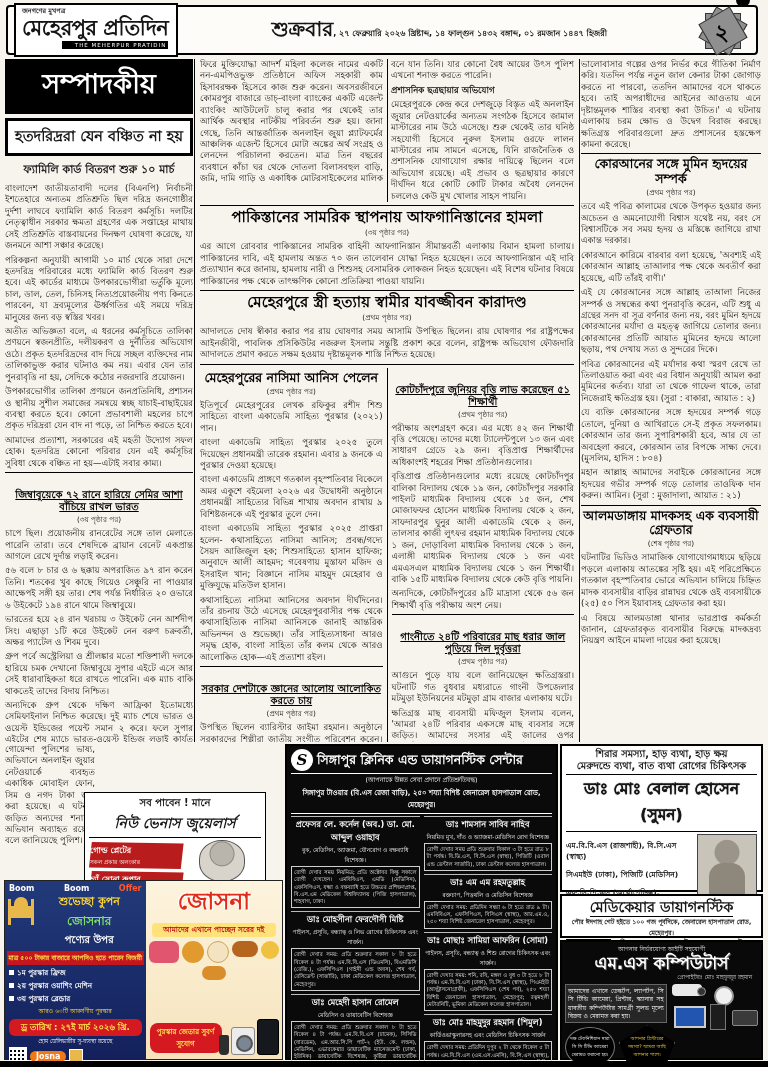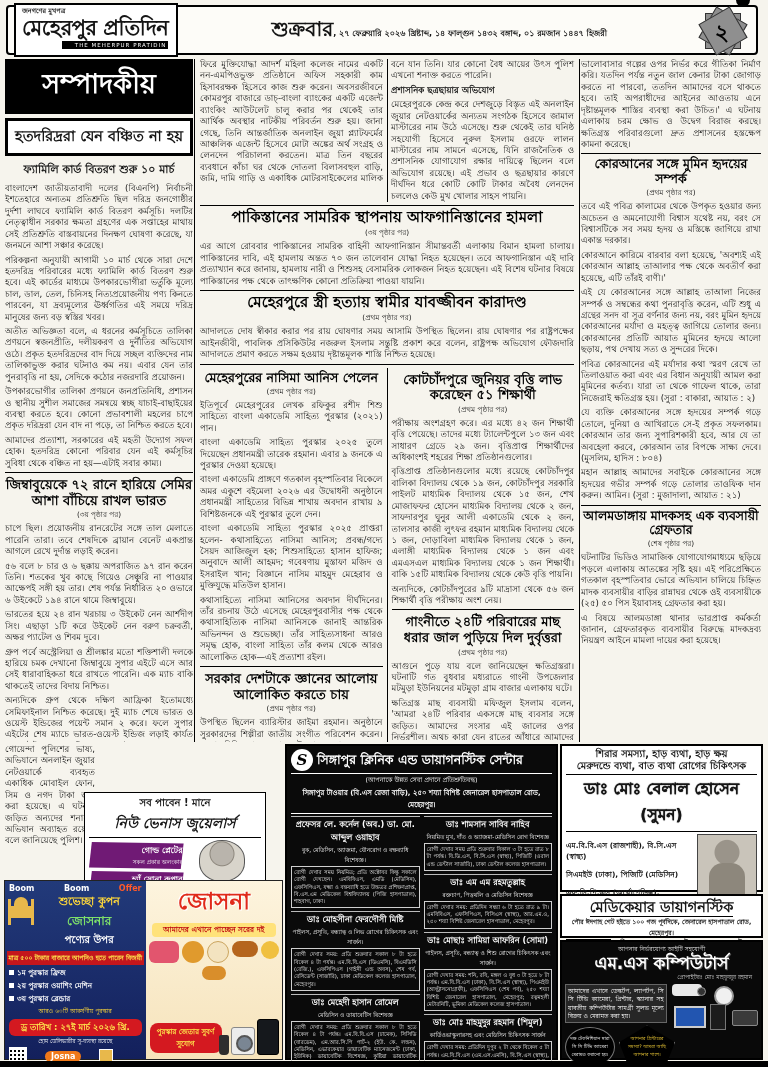--- a/index.html
+++ b/index.html
@@ -29,37 +29,37 @@
   .colright{left:581px;top:59px;width:182px;height:683px;overflow:hidden;padding-right:2px;}
   .banner{background:#000;color:#fff;text-align:center;font-size:27px;font-weight:bold;
           padding:3px 0 5px;border:1px solid #000;}
   .ed-box{border:3px solid #000;margin-top:4px;padding:4px 2px;text-align:center;
           font-size:14.5px;font-weight:bold;background:#fff;}
   .ed-sub{text-align:center;font-size:11px;font-weight:bold;margin:5px 0 3px;}
   .body-text p{margin:0 0 3px;text-align:justify;font-size:8.6px;line-height:1.33;}
   .h-art{font-weight:bold;text-align:center;color:#000;}
   .h15{font-size:15px;line-height:1.15;margin:3px 0 0;}
   .h13{font-size:12.5px;line-height:1.15;margin:3px 0 0;}
-  .h12{font-size:13px;line-height:1.2;margin:4px 0 0;}
+  .h12{font-size:10px;line-height:1.2;margin:16px 0 0;text-decoration:underline;}
   .cont{text-align:center;font-size:7.3px;margin:1px 0 2px;}
   .runover{column-count:2;column-gap:8px;column-rule:1px solid #000;margin-bottom:2px;}
   .run-sub{font-weight:bold;font-size:9px;margin:1px 0;}
   .hrule{border-top:1px solid #000;margin:3px 0;}
   .mid-split{display:flex;margin-top:2px;}
   .mid-left{width:50%;padding-right:4px;border-right:1px solid #000;}
   .mid-right{width:50%;padding-left:4px;}
   
   .strip-left{left:5px;top:744px;width:90px;height:132px;overflow:hidden;}
   .ad{border:1.5px solid #000;background:#fff;overflow:hidden;}
   .ad-jewel{left:84px;top:744px;width:182px;height:132px;padding:2px 4px;margin-top:48px;}
   .jw-tag{text-align:center;font-size:10px;font-weight:bold;}
   .jw-name{text-align:center;font-size:14px;font-weight:bold;font-style:italic;border-bottom:1px solid #000;padding-bottom:1px;}
   .jw-row{display:flex;margin-top:2px;}
   .jw-leftcol{width:55%;}
-  .jw-box{background:#701a75;color:#fff;text-align:right;font-size:8px;font-weight:bold;
+  .jw-box{background:#b91c1c;color:#fff;text-align:left;font-size:8px;font-weight:bold;
           padding:2px 1px;margin:2px 0;clip-path:polygon(3% 0,100% 6%,97% 100%,0 94%);}
   .jw-box small{display:block;font-size:5.8px;font-weight:normal;}
   .jw-rings{display:flex;gap:2px;margin-top:3px;align-items:center;}
   .ring{width:18px;height:18px;border:3px solid #c9a23c;border-radius:50%;}
   .jw-gold{width:16px;height:20px;background:#d8b24a;clip-path:polygon(50% 0,100% 40%,75% 100%,25% 100%,0 40%);}
   .jw-rightcol{width:45%;text-align:center;}
   .jw-photo{width:44px;height:40px;margin:0 auto;border:1px solid #555;border-radius:50%/45%;
             background:radial-gradient(circle at 50% 32%,#b9b4ac 11px,#8e887e 12px,#d8d4cb 13px);}
   .jw-contact{font-size:5.6px;font-weight:bold;line-height:1.35;margin-top:2px;text-align:center;}
   
@@ -75,21 +75,21 @@
   .js-l2{margin-left:28px;text-align:center;font-size:12px;font-weight:bold;color:#7ee06a;}
   .js-l3{margin-left:28px;text-align:center;font-size:10px;font-weight:bold;color:#fff;}
   .js-band{background:#c4161c;color:#ffe94d;font-size:6.2px;font-weight:bold;text-align:center;
            padding:1.5px 1px;margin:2px -2px;}
   .js-prizes p{margin:1px 0;font-size:7.2px;font-weight:bold;color:#fff;}
   .js-prizes p::before{content:"";display:inline-block;width:5px;height:5px;background:#fff;margin-right:3px;}
   .js-more{font-size:6px;color:#ffd83a;text-align:center;}
   .js-draw{background:#d41920;color:#ffe94d;font-size:8.4px;font-weight:bold;text-align:center;
            border-radius:6px;padding:1.5px 0;margin:2px 0 1px;}
   .js-del{font-size:5.6px;text-align:center;color:#fff;}
-  .js-foot{display:flex;align-items:center;gap:18px;margin-top:1px;}
+  .js-foot{display:flex;align-items:center;gap:3px;margin-top:1px;}
   .js-qr{width:16px;height:16px;background:
      repeating-linear-gradient(0deg,#000 0 2px,#fff 2px 4px),
      repeating-linear-gradient(90deg,#000 0 2px,#fff 2px 4px);background-blend-mode:screen;border:1px solid #fff;}
   .js-logo{background:#f07818;color:#fff;font-size:8px;font-weight:bold;border-radius:8px;padding:1px 6px;}
   .js-gift{width:12px;height:12px;background:#e8b84b;border:1px solid #fff;}
   .js-url{font-size:5.6px;color:#cfe0ff;text-align:center;}
   .js-right{width:50%;background:linear-gradient(#fdf4de,#f6e3bb);position:relative;padding:2px;}
   .js-title{text-align:center;font-size:23px;font-weight:bold;color:#e02a1a;
             text-shadow:1px 1px 0 #fff,-1px -1px 0 #fff;}
   .js-sub{background:#ffe27a;color:#c01010;font-size:7.4px;font-weight:bold;text-align:center;

